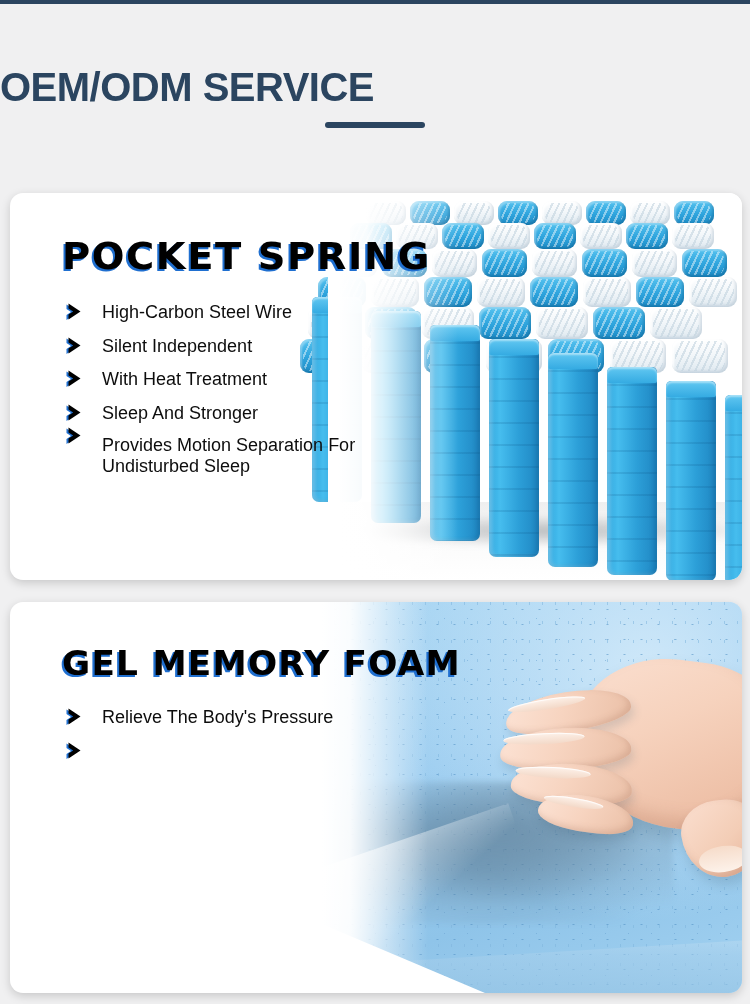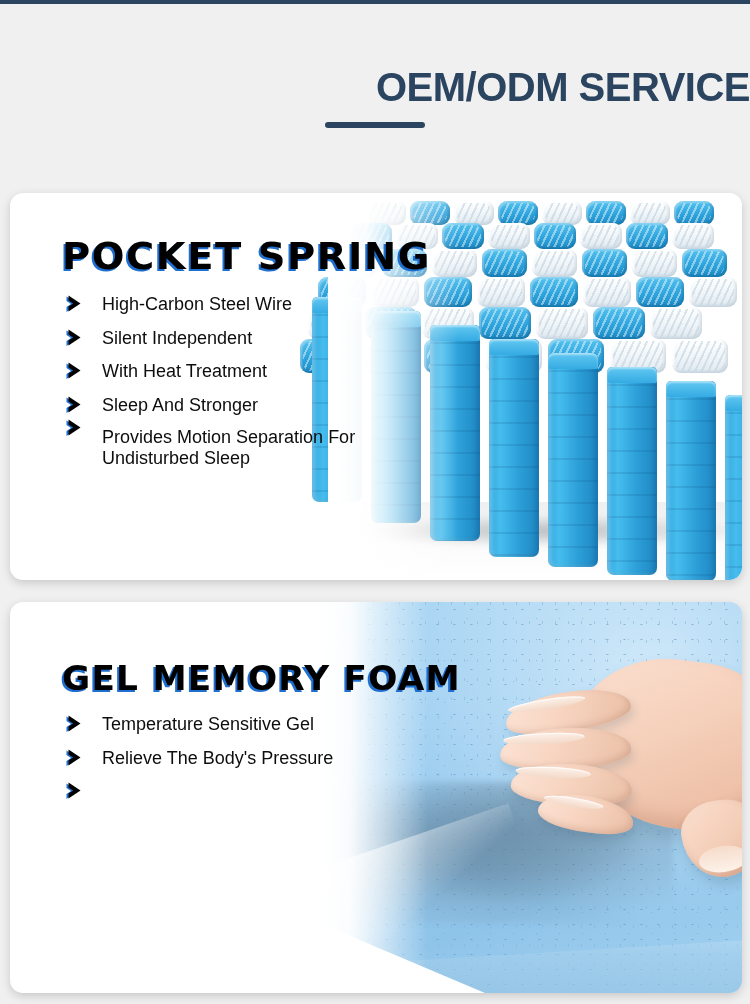--- a/index.html
+++ b/index.html
@@ -11,21 +11,21 @@
   }
   .page { position:relative; width:750px; height:1004px; background:#f0f0f1; }
 
   
   .top-rule {
     position:absolute; top:0; left:0; width:750px; height:4px;
     background:#2b4560;
   }
 
   
-  .header { position:absolute; top:66px; left:0; width:750px; text-align:right; }
+  .header { position:absolute; top:66px; left:0; width:750px; text-align:left; }
   .header-title {
     font-family:"Liberation Sans", sans-serif;
     font-weight:bold;
     font-size:40px;
     letter-spacing:-0.5px;
     color:#2b4560;
     line-height:1.05;
     text-transform:uppercase;
   }
   .header-underline {
@@ -187,37 +187,37 @@
   }
   #thumb .nail {
     position:absolute; left:18%; bottom:6%; width:60%; height:34%;
     border-radius:50%;
     background:linear-gradient(to bottom, #f6dcca 0%, #fdf2ea 100%);
   }
 
   
   .content { position:absolute; z-index:60; }
   #content-spring { left:52px; top:45px; width:360px; }
-  #content-foam   { left:52px; top:60px; width:360px; }
+  #content-foam   { left:52px; top:45px; width:360px; }
 
   .feature-title {
     font-family:"DejaVu Sans", sans-serif;
     font-weight:bold;
     font-size:37px;
     letter-spacing:1.5px;
     color:#000000;
     line-height:1;
     white-space:nowrap;
     text-shadow:-2px 2px 0 #1f6fd0;
     transform:scaleX(1.04);
     transform-origin:left center;
   }
   #title-foam { font-size:33px; letter-spacing:1.2px; }
 
-  .feature-list { margin-top:18px; list-style:none; }
+  .feature-list { margin-top:26px; list-style:none; }
   .feature-item {
     position:relative;
     padding-left:40px;
     margin-bottom:11px;
     font-family:"Liberation Sans", sans-serif;
     font-size:18px;
     color:#0d0d0d;
     line-height:1.25;
   }
   .feature-item .chev {
@@ -409,29 +409,20 @@
     <div class="content" id="content-foam">
       <div class="feature-title" id="title-foam">GEL MEMORY FOAM</div>
       <ul class="feature-list">
         <li class="feature-item">
           <span class="chev">
             <svg viewBox="0 0 26 19">
                 <path d="M2.5 1.5 L14 9 L2.5 17 L2.5 12 L7 9 L2.5 6 Z" fill="#1f6fd0"></path>
                 <path d="M4.5 0.5 L16.5 8.6 L4.5 16.4 L4.5 11.4 L9.2 8.6 L4.5 5.4 Z" fill="#000000"></path>
               </svg>
           </span>
-          <span>Temperature Sensitive Gel</span>
-        </li>
-        <li class="feature-item">
-          <span class="chev">
-            <svg viewBox="0 0 26 19">
-                <path d="M2.5 1.5 L14 9 L2.5 17 L2.5 12 L7 9 L2.5 6 Z" fill="#1f6fd0"></path>
-                <path d="M4.5 0.5 L16.5 8.6 L4.5 16.4 L4.5 11.4 L9.2 8.6 L4.5 5.4 Z" fill="#000000"></path>
-              </svg>
-          </span>
           <span>Relieve The Body's Pressure</span>
         </li>
         <li class="feature-item wrap" style="width:230px;">
           <span class="chev">
             <svg viewBox="0 0 26 19">
                 <path d="M2.5 1.5 L14 9 L2.5 17 L2.5 12 L7 9 L2.5 6 Z" fill="#1f6fd0"></path>
                 <path d="M4.5 0.5 L16.5 8.6 L4.5 16.4 L4.5 11.4 L9.2 8.6 L4.5 5.4 Z" fill="#000000"></path>
               </svg>
           </span>
         </li>

